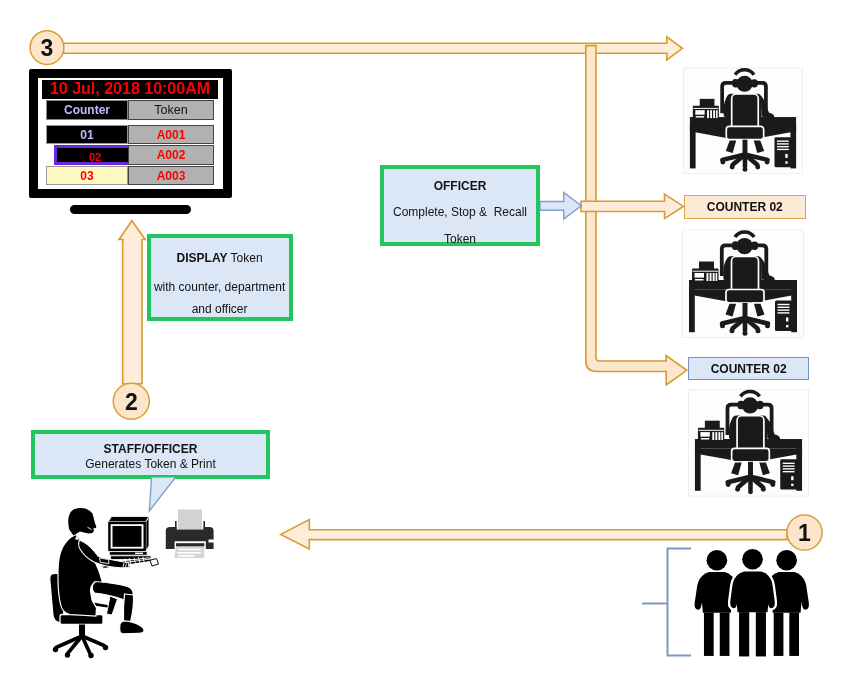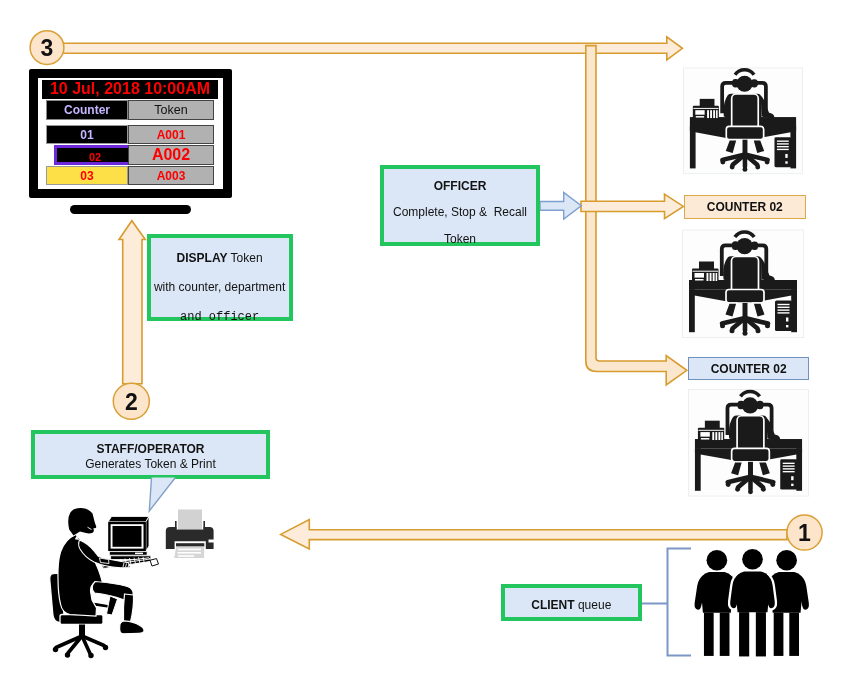--- a/index.html
+++ b/index.html
@@ -51,52 +51,51 @@
 
 <div class="abs" style="left:29px;top:69px;width:203px;height:129px;background:#fff;border:9px solid #000;border-radius:2px;">
   <div class="abs" style="left:4px;top:2px;width:176px;height:18.5px;background:#000;color:#f00;font-weight:bold;font-size:16px;text-align:center;line-height:18.5px;">10 Jul, 2018 10:00AM</div>
 
   <div class="abs" style="left:8px;top:22px;width:82px;height:20px;background:#000;border:1px solid #888;color:#c4b5fd;font-weight:bold;font-size:12px;text-align:center;line-height:19px;">Counter</div>
   <div class="abs" style="left:90px;top:22px;width:86px;height:20px;background:#b1b1b1;border:1px solid #444;color:#111;font-size:12.5px;text-align:center;line-height:19px;">Token</div>
 
   <div class="abs" style="left:8px;top:46.5px;width:82px;height:19.5px;background:#000;border:1px solid #999;color:#c4b5fd;font-weight:bold;font-size:12px;text-align:center;line-height:18.5px;">01</div>
   <div class="abs" style="left:90px;top:46.5px;width:86px;height:19.5px;background:#b1b1b1;border:1px solid #444;color:#f00;font-weight:bold;font-size:12px;text-align:center;line-height:18.5px;">A001</div>
   <div class="abs" style="left:8px;top:67px;width:82px;height:19.5px;background:#000;border:3px solid #6d28d9;color:#f00;font-weight:bold;font-size:11px;text-align:center;line-height:18.5px;margin-left:8px;">02</div>
-  <div class="abs" style="left:90px;top:67px;width:86px;height:19.5px;background:#b1b1b1;border:1px solid #444;color:#f00;font-weight:bold;font-size:16px;text-align:center;line-height:18.5px;">A002</div>
-  <div class="abs" style="left:8px;top:87.5px;width:82px;height:19.5px;background:#fde047;border:1px solid #999;color:#f00;font-weight:bold;font-size:12px;text-align:center;line-height:18.5px;">03</div>
+  <div class="abs" style="left:90px;top:67px;width:86px;height:19.5px;background:#b1b1b1;border:1px solid #444;color:#f00;font-weight:bold;font-size:12px;text-align:center;line-height:18.5px;">A002</div>
+  <div class="abs" style="left:8px;top:87.5px;width:82px;height:19.5px;background:#fef9c3;border:1px solid #999;color:#f00;font-weight:bold;font-size:12px;text-align:center;line-height:18.5px;">03</div>
   <div class="abs" style="left:90px;top:87.5px;width:86px;height:19.5px;background:#b1b1b1;border:1px solid #444;color:#f00;font-weight:bold;font-size:12px;text-align:center;line-height:18.5px;">A003</div>
 </div>
 <div class="abs" style="left:70px;top:205px;width:121px;height:9px;background:#000;border-radius:5px;"></div>
 
 <div class="bluebox" style="left:146.6px;top:233.9px;width:146px;height:87px;white-space:nowrap;">
   <div style="margin-top:13.5px;"><b>DISPLAY</b> Token</div>
   <div style="margin-top:15px;">with counter, department</div>
-  <div style="margin-top:16px;font-family:Liberation Mono, monospace;">and officer</div>
+  <div style="margin-top:8px;">and officer</div>
 </div>
 
 <div class="bluebox" style="left:31px;top:429.5px;width:239px;height:49px;">
-  <div style="margin-top:8px;font-weight:bold;">STAFF/OPERATOR</div>
+  <div style="margin-top:8px;font-weight:bold;">STAFF/OFFICER</div>
   <div style="margin-top:1.5px;">Generates Token &amp; Print</div>
 </div>
 
 <svg class="abs" style="left:140px;top:477px" width="45" height="40" viewBox="0 0 45 40">
   <polygon points="11.5,0.5 35.2,0.5 9.3,34" fill="#dbe7f6"></polygon>
   <path d="M35.2,0.8 L9.3,34 L11.5,0.8" fill="none" stroke="#84a0c8" stroke-width="1.4"></path>
 </svg>
 
 <div class="bluebox" style="left:380px;top:165px;width:160px;height:80.5px;white-space:nowrap;">
   <div style="margin-top:9.5px;font-weight:bold;">OFFICER</div>
   <div style="margin-top:12.5px;">Complete, Stop &amp;&nbsp; Recall</div>
   <div style="margin-top:12.5px;">Token</div>
 </div>
 
 <div class="cbox" style="left:683.8px;top:194.7px;width:122px;height:24px;background:#fcead6;border:1px solid #dca84e;">COUNTER 02</div>
 <div class="bluebox cbox" style="left:688.4px;top:356.9px;width:120.5px;height:23.5px;background:#dbe7f6;border:1px solid #7291bc;">COUNTER 02</div>
 
-<div class="bluebox" style="left:501px;top:584.3px;width:140.6px;height:37px;line-height:35px;"><b>CLIENT</b> queue</div>
 
 <svg class="abs" style="left:683px;top:67px" width="120" height="108" viewBox="0 0 122 108">
       <use href="#counterIcon"></use>
     </svg>
 <svg class="abs" style="left:682px;top:228px" width="122" height="112" viewBox="0 0 122 108">
       <use href="#counterIcon"></use>
     </svg>
 <svg class="abs" style="left:688px;top:389px" width="121" height="108" viewBox="0 0 122 108">
       <use href="#counterIcon"></use>
     </svg>

